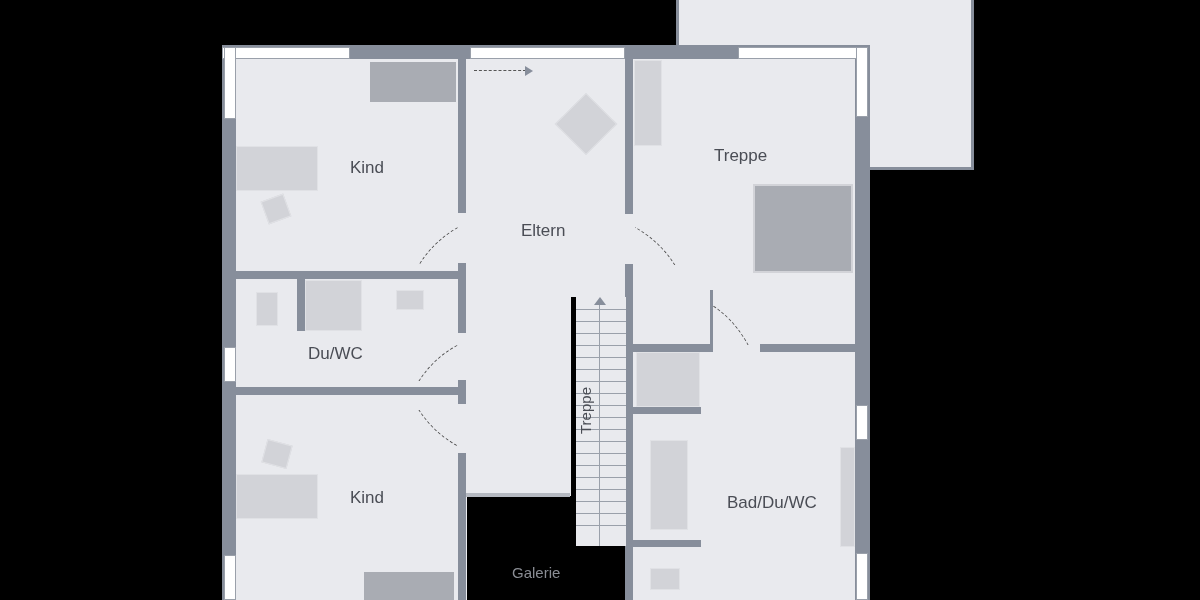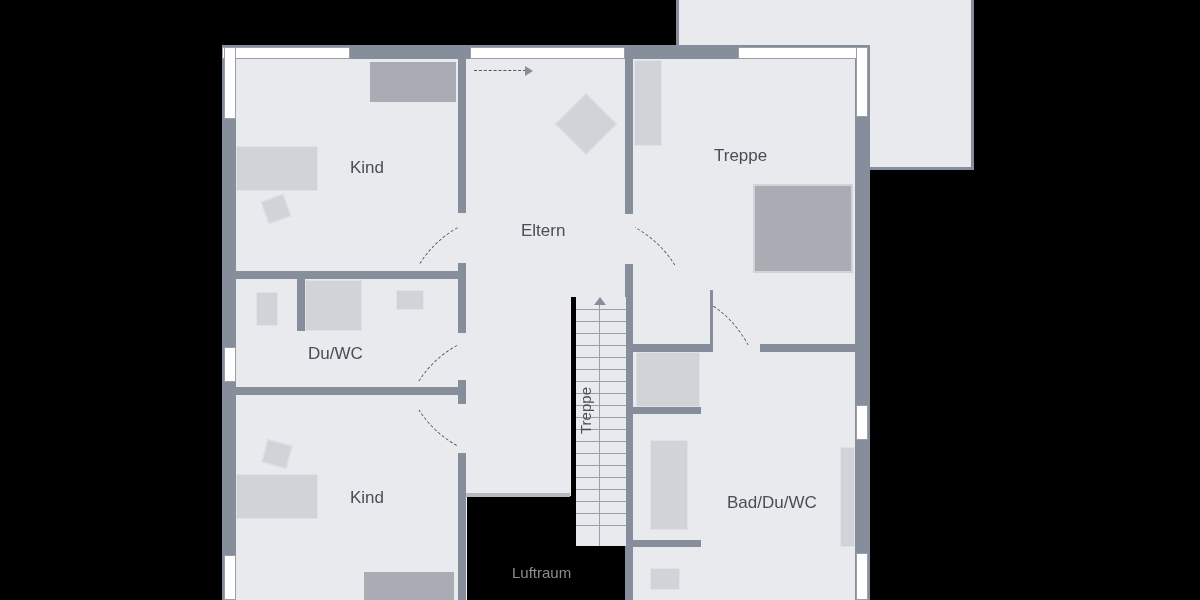--- a/index.html
+++ b/index.html
@@ -111,14 +111,14 @@
   <div class="abs" style="left:474px;top:70px;width:52px;border-top:1px dashed #555;"></div>
   <div class="abs" style="left:525px;top:66px;width:0;height:0;border-top:5px solid transparent;border-bottom:5px solid transparent;border-left:8px solid #878e9b;"></div>
 
   <span class="label" style="left:350px;top:158px;">Kind</span>
   <span class="label" style="left:521px;top:221px;">Eltern</span>
   <span class="label" style="left:714px;top:146px;">Treppe</span>
   <span class="label" style="left:308px;top:344px;">Du/WC</span>
   <span class="label" style="left:350px;top:488px;">Kind</span>
   <span class="label" style="left:562px;top:402px;transform:rotate(-90deg);font-size:15px;">Treppe</span>
   <span class="label" style="left:711px;top:493px;margin-left:16px;">Bad/Du/WC</span>
-  <span class="label" style="left:512px;top:564px;color:#8a8d94;font-size:15px;">Luftraum</span>
+  <span class="label" style="left:512px;top:564px;color:#8a8d94;font-size:15px;">Galerie</span>
 </div>
 
 </body></html>

